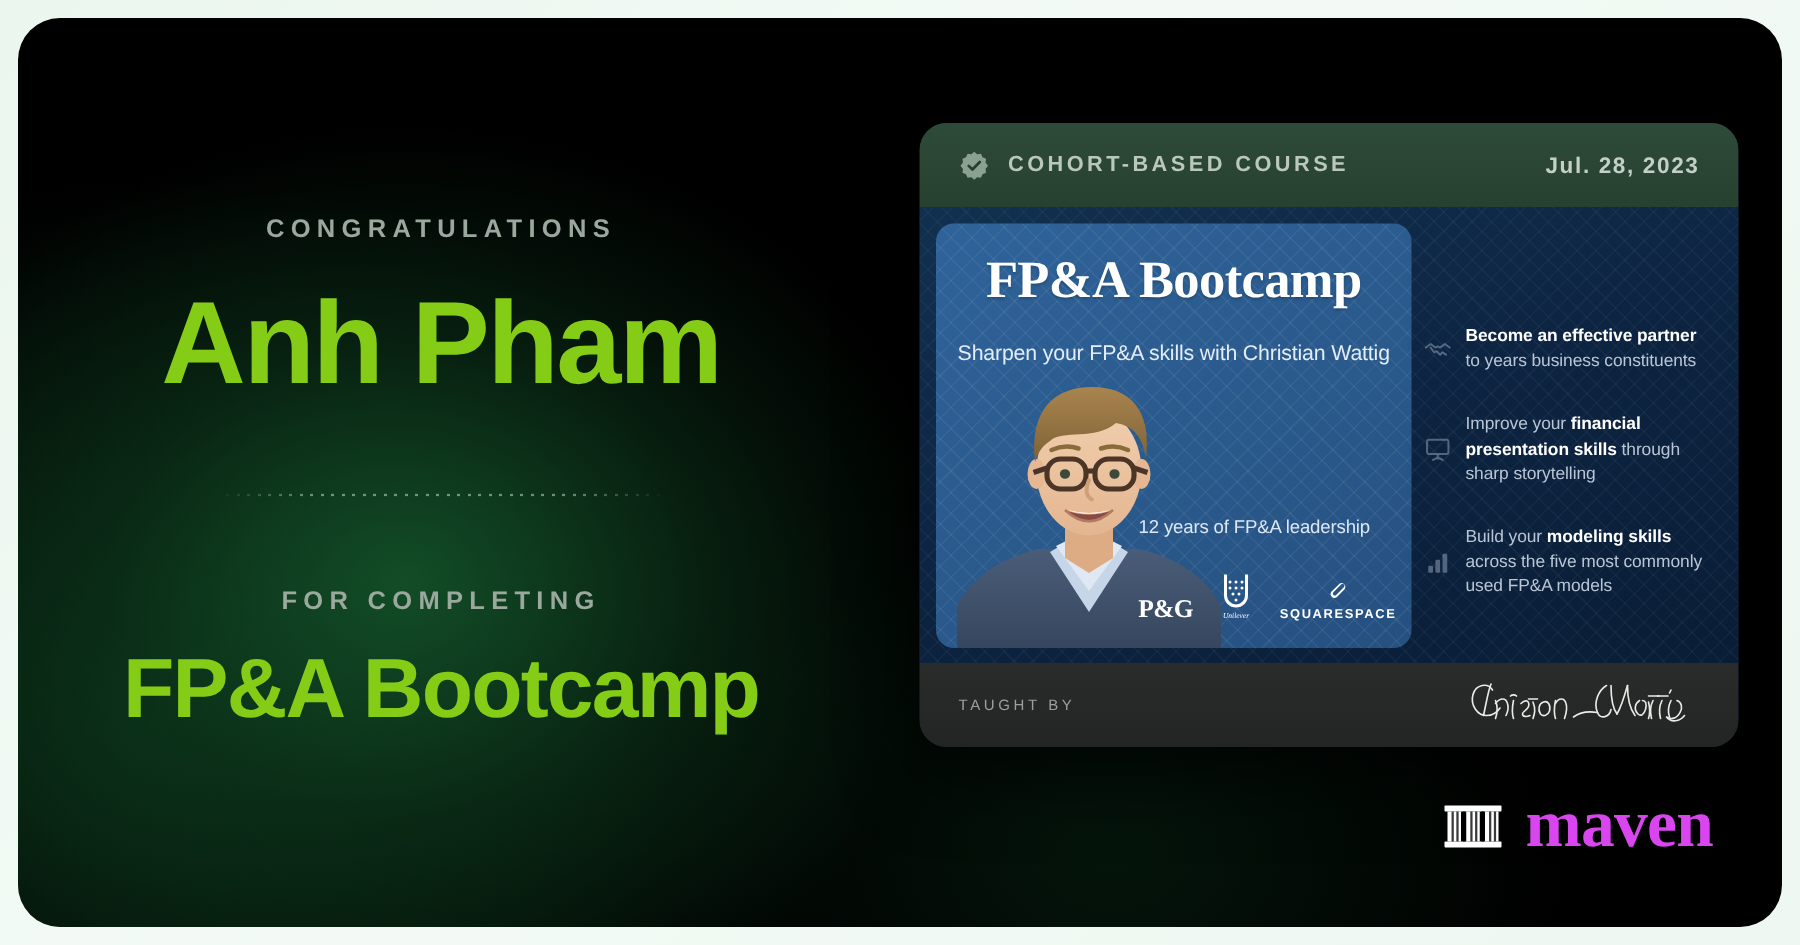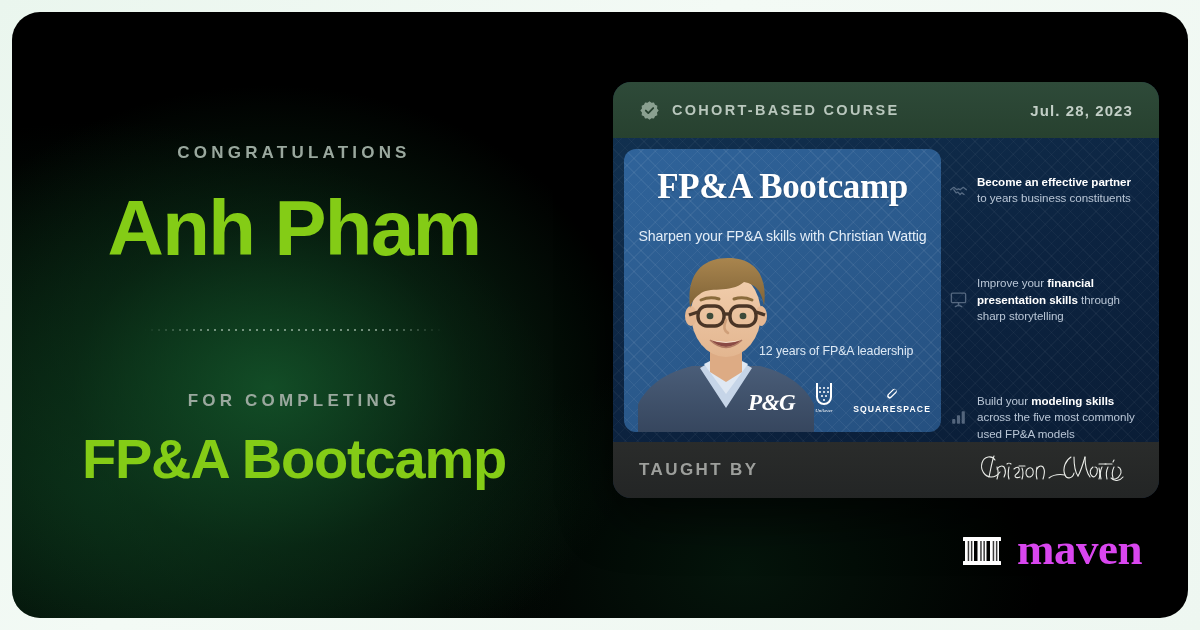--- a/index.html
+++ b/index.html
@@ -176,61 +176,61 @@
     letter-spacing:-0.1px;
     white-space:nowrap;
   }
   .logo-row {
     position:absolute;
     right:10px; bottom:18px;
     display:flex; align-items:flex-end; gap:14px;
   }
   .logo-pg {
     font-family:"Liberation Serif", serif;
-    font-weight:700; font-style:italic;
-    font-size:23px; color:#fff;
+    font-weight:700; 
+    font-size:17px; color:#fff;
     letter-spacing:-0.5px;
     line-height:1;
   }
   .logo-uni { width:30px; height:34px; }
   .logo-sq { display:flex; flex-direction:column; align-items:center; gap:2px; }
   .logo-sq svg { width:17px; height:17px; }
   .logo-sq-txt {
     font-size:8.6px; font-weight:600;
     letter-spacing:1.1px; color:#fff;
   }
 
   
   .bullets {
     position:relative;
     flex:1;
     padding:22px 16px 0 8px;
     display:flex; flex-direction:column;
-    justify-content:space-between;
+    justify-content:center;
     gap:26px;
     margin-top:14px;
   }
   .bullet { display:flex; align-items:center; gap:9px; }
   .bullet-icon { flex:0 0 19px; width:19px; height:19px; opacity:0.45; }
   .bullet-text {
     font-size:11.6px;
     line-height:1.42;
     color:#b9c6d6;
     letter-spacing:-0.05px;
   }
   .bullet-text b { color:#ffffff; font-weight:700; }
 
   .cc-footer {
     height:56px;
     background:linear-gradient(180deg,#2a2c2b 0%, #232525 100%);
     display:flex; align-items:center;
     padding:0 26px;
   }
   .taught-by {
-    font-size:17px; font-weight:700;
+    font-size:10px; font-weight:400;
     letter-spacing:2.4px;
     color:#9d9f9c;
     text-transform:uppercase;
   }
   .signature {
     margin-left:auto;
     margin-top:-2px;
   }
   .signature svg { display:block; width:160px; height:44px; }
 

